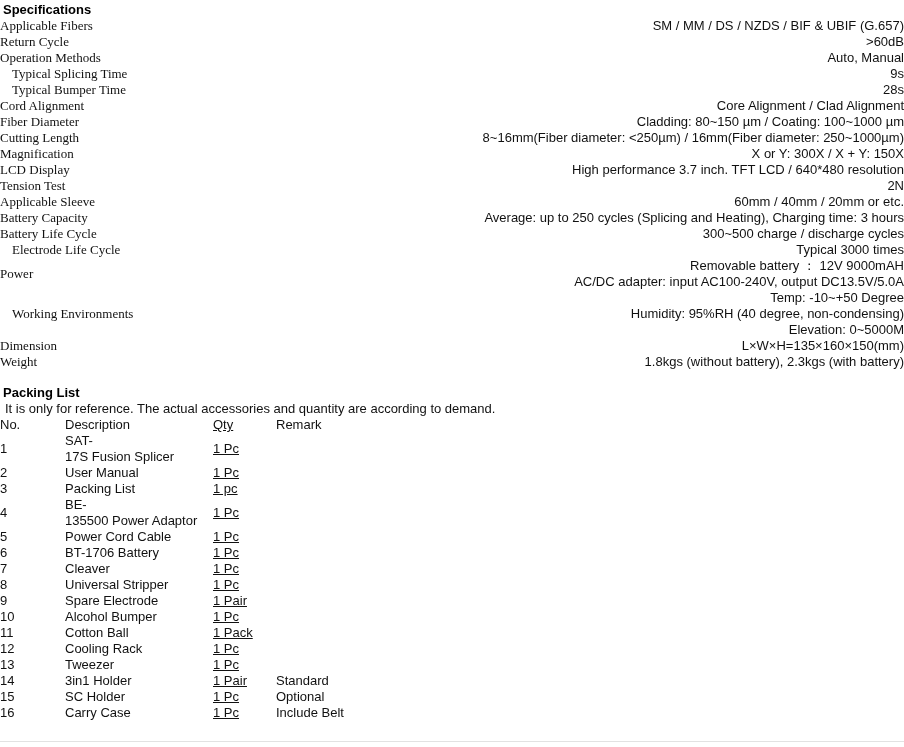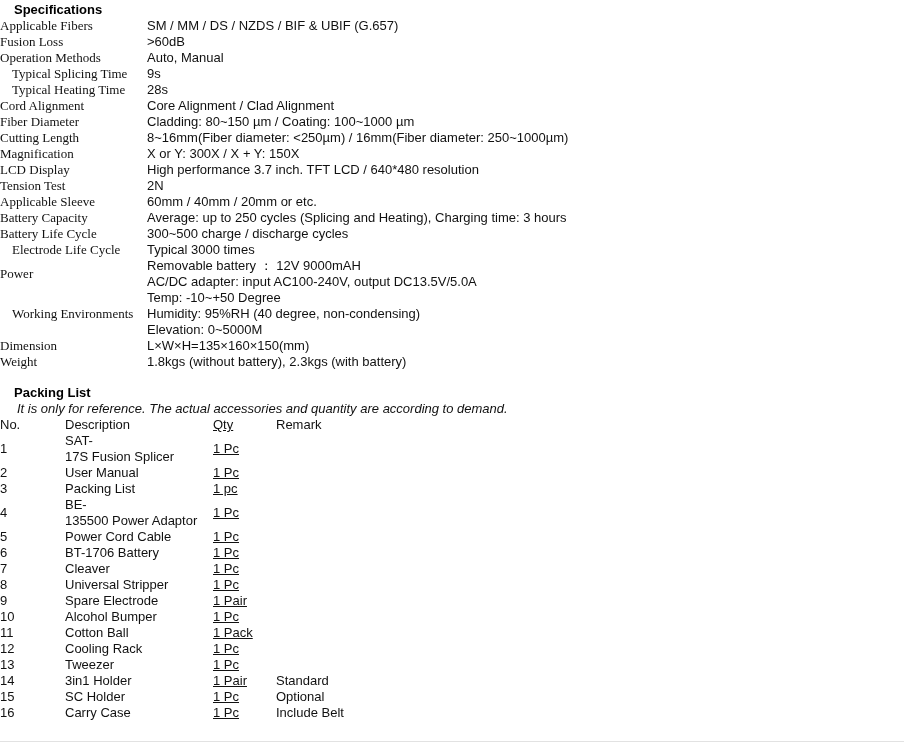--- a/index.html
+++ b/index.html
@@ -22,21 +22,21 @@
     width: 904px;
     height: 747px;
     position: relative;
   }
 
   
   .section-heading {
     font-weight: bold;
     font-size: 13px;
     line-height: 16px;
-    padding-left: 14px;
+    padding-left: 3px;
     color: #000000;
   }
 
   
   table.spec-table {
     border-collapse: collapse;
     border-spacing: 0;
     width: 904px;
     table-layout: fixed;
   }
@@ -59,33 +59,33 @@
   td.spec-value {
     width: 757px;
   }
   td.spec-label.vmid {
     vertical-align: middle;
   }
   .val-line {
     display: block;
     line-height: 16px;
     white-space: nowrap;
+    text-align: right;
   }
 
   
   .section-gap {
     height: 15px;
   }
 
   
   .packing-note {
     font-size: 13px;
     line-height: 16px;
-    padding-left: 17px;
-    font-style: italic;
+    padding-left: 5px;
   }
   table.pack-table {
     border-collapse: collapse;
     border-spacing: 0;
     table-layout: fixed;
     width: 904px;
   }
   table.pack-table td, table.pack-table th {
     padding: 0;
     font-size: 13px;
@@ -126,39 +126,39 @@
 
   <table class="spec-table">
     <tbody>
         <tr>
           <td class="spec-label">Applicable Fibers</td>
           <td class="spec-value">
             <span class="val-line">SM / MM / DS / NZDS / BIF &amp; UBIF (G.657)</span>
           </td>
         </tr>
         <tr>
-          <td class="spec-label">Fusion Loss</td>
+          <td class="spec-label">Return Cycle</td>
           <td class="spec-value">
             <span class="val-line">&gt;60dB</span>
           </td>
         </tr>
         <tr>
           <td class="spec-label">Operation Methods</td>
           <td class="spec-value">
             <span class="val-line">Auto, Manual</span>
           </td>
         </tr>
         <tr>
           <td class="spec-label wide">Typical Splicing Time</td>
           <td class="spec-value">
             <span class="val-line">9s</span>
           </td>
         </tr>
         <tr>
-          <td class="spec-label wide">Typical Heating Time</td>
+          <td class="spec-label wide">Typical Bumper Time</td>
           <td class="spec-value">
             <span class="val-line">28s</span>
           </td>
         </tr>
         <tr>
           <td class="spec-label">Cord Alignment</td>
           <td class="spec-value">
             <span class="val-line">Core Alignment / Clad Alignment</span>
           </td>
         </tr>

